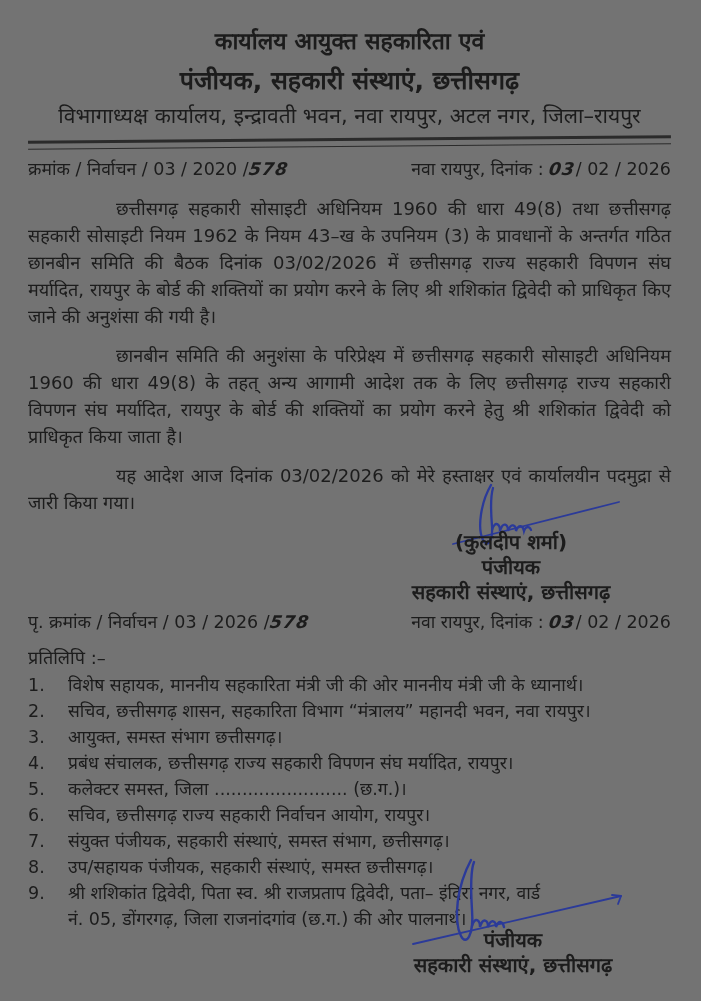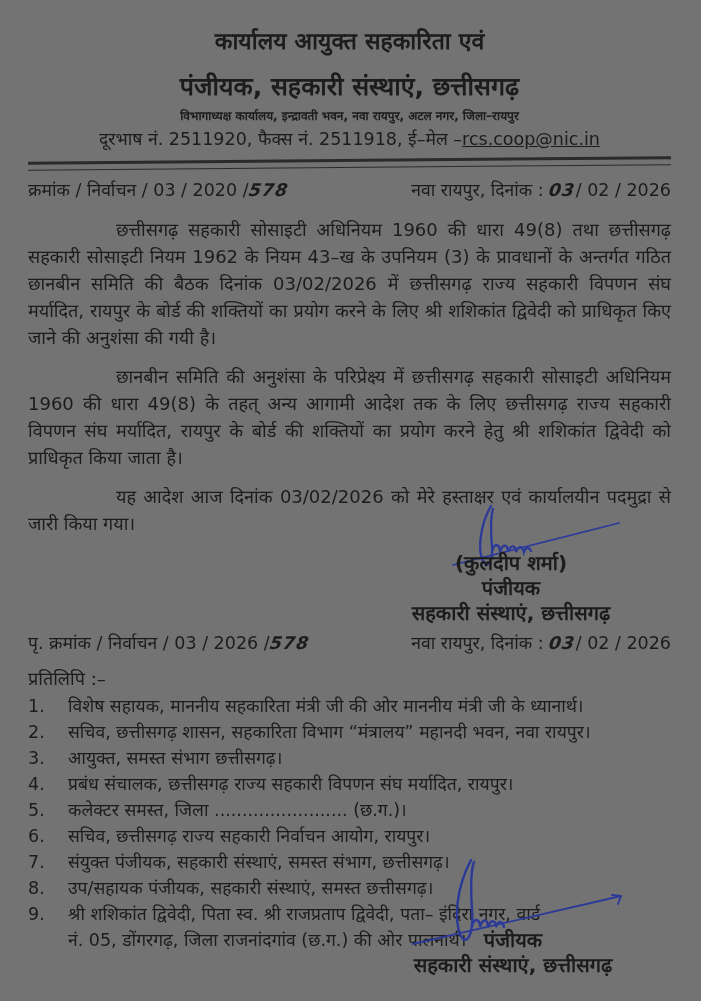--- a/index.html
+++ b/index.html
@@ -5,22 +5,22 @@
   html,body { margin:0; padding:0; background:#ffffff; }
   .page {
     width:701px; height:1001px; box-sizing:border-box;
     background:#737373; color:#1c1c1c;
     font-family:"DejaVu Sans", sans-serif;
     padding:24px 30px 0 28px;
     position:relative; overflow:hidden;
   }
   .hdr { text-align:center; }
   .hdr-l1 { font-size:23px; font-weight:bold; }
-  .hdr-l2 { font-size:25px; font-weight:bold; margin-top:12px; }
-  .hdr-l3 { font-size:12px; margin-top:5px;font-weight:bold; }
+  .hdr-l2 { font-size:25px; font-weight:bold; margin-top:6px; }
+  .hdr-l3 { font-size:21px; margin-top:5px; }
   .hdr-l4 { font-size:17.5px; margin-top:2px; }
   .email { text-decoration:underline; color:#1c1c1c; }
   .rule {
     margin-top:9px; height:5px;
     border-top:3px solid #2b2b2b; border-bottom:1.5px solid #2b2b2b;
     transform:rotate(-0.5deg);
   }
   .ref-row { display:flex; justify-content:space-between; margin-top:9px; font-size:17.5px; }
   .hand {
     font-style:italic; font-weight:600; display:inline-block;
@@ -53,23 +53,20 @@
 </style>
 </head>
 <body>
 
 <div class="page">
 
   <div class="hdr">
     <div class="hdr-l1">कार्यालय आयुक्त सहकारिता एवं</div>
     <div class="hdr-l2">पंजीयक, सहकारी संस्थाएं, छत्तीसगढ़</div>
     <div class="hdr-l3">विभागाध्यक्ष कार्यालय, इन्द्रावती भवन, नवा रायपुर, अटल नगर, जिला–रायपुर</div>
-    <div class="hdr-l4">
-      <span>दूरभाष नं. 2511920, फैक्स नं. 2511918, ई–मेल –</span><a class="email">rcs.coop@nic.in</a>
-    </div>
   </div>
 
   <div class="rule"></div>
 
   <div class="ref-row">
     <div>
       <span>क्रमांक / निर्वाचन / 03 / 2020 /</span><span class="hand">578</span>
     </div>
     <div>
       <span>नवा रायपुर, दिनांक :</span>

